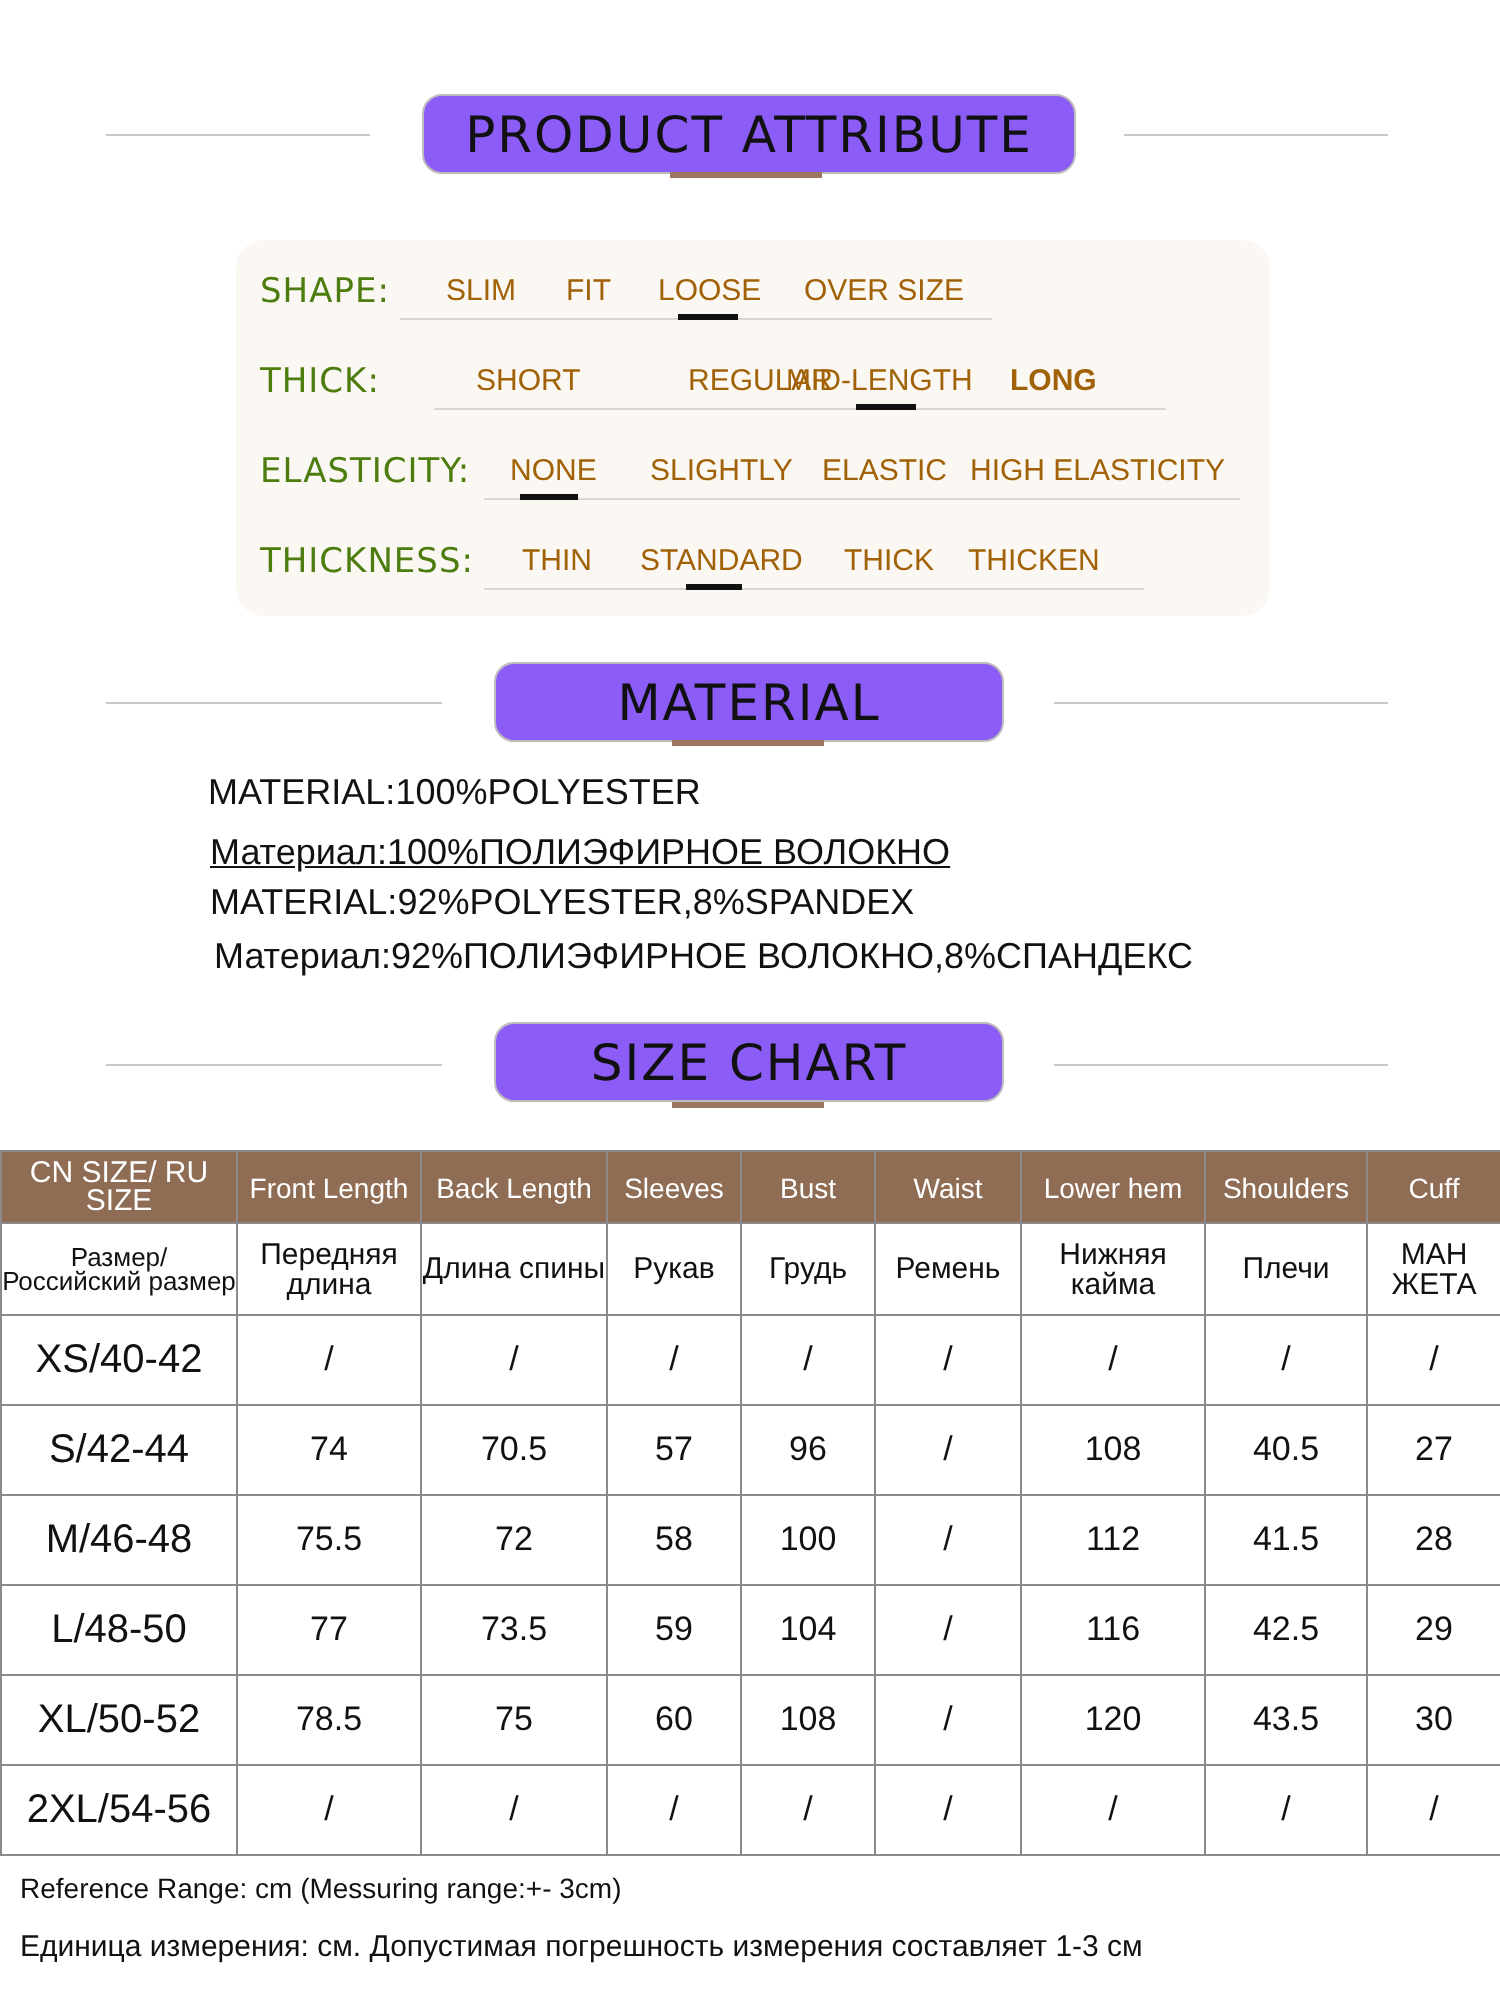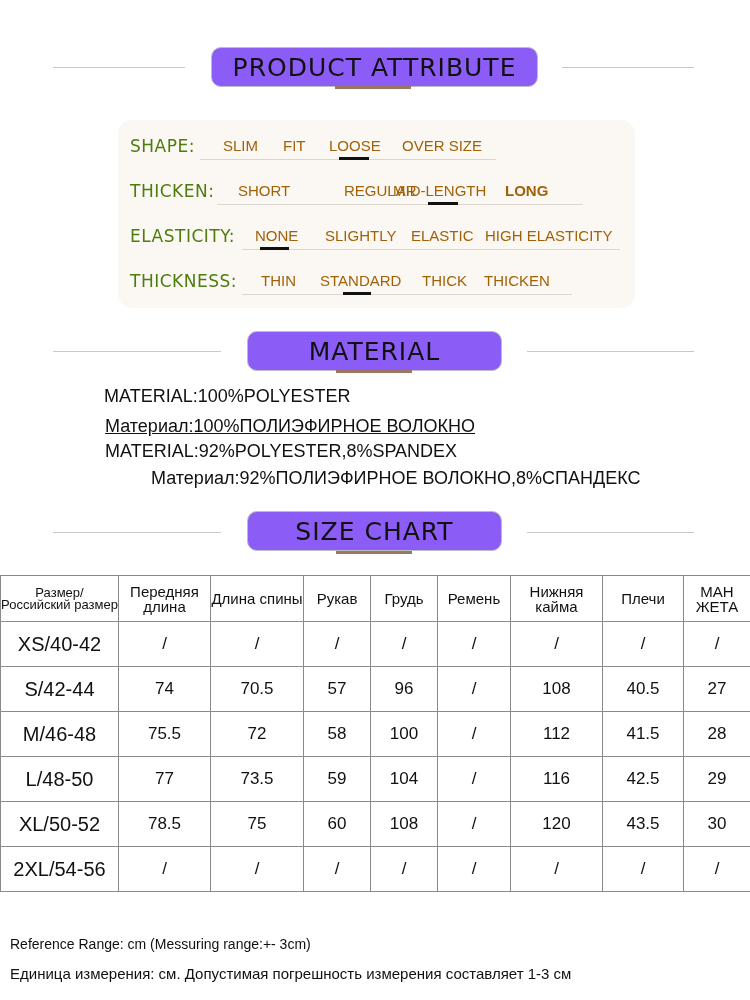--- a/index.html
+++ b/index.html
@@ -47,21 +47,21 @@
   <div class="attr-row" style="top:10px;width:380px;">
     <span class="attr-label">SHAPE:</span>
     <div class="attr-line" style="left:70px;width:296px;"></div>
     <span class="attr-opt" style="left:93px;">SLIM</span>
     <span class="attr-opt" style="left:153px;">FIT</span>
     <span class="attr-opt" style="left:199px;"><span>LOOSE</span><span class="mark" style="left:10px;width:30px;"></span></span>
     <span class="attr-opt" style="left:272px;margin-top:26px;">OVER SIZE</span>
   </div>
 
   <div class="attr-row" style="top:55px;width:480px;">
-    <span class="attr-label">THICKEN:</span>
+    <span class="attr-label">THICK:</span>
     <div class="attr-line" style="left:87px;width:366px;"></div>
     <span class="attr-opt" style="left:108px;">SHORT</span>
     <span class="attr-opt" style="left:178px;margin-left:36px;">REGULAR</span>
     <span class="attr-opt" style="left:263px;"><span>MID-LENGTH</span><span class="mark" style="left:35px;width:30px;"></span></span>
     <span class="attr-opt" style="left:375px;font-weight:bold;">LONG</span>
   </div>
 
   <div class="attr-row" style="top:100px;width:500px;">
     <span class="attr-label">ELASTICITY:</span>
     <div class="attr-line" style="left:112px;width:378px;"></div>
@@ -90,21 +90,21 @@
 
 <div class="mat-line" style="top:386px;left:104px;">
   <span>MATERIAL:</span><span>100%POLYESTER</span>
 </div>
 <div class="mat-line" style="top:416px;left:105px;text-decoration:underline;">
   <span>Материал:</span><span>100%ПОЛИЭФИРНОЕ ВОЛОКНО</span>
 </div>
 <div class="mat-line" style="top:441px;left:105px;">
   <span>MATERIAL:</span><span>92%POLYESTER,8%SPANDEX</span>
 </div>
-<div class="mat-line" style="top:468px;left:107px;margin-left:44px;">
+<div class="mat-line" style="top:468px;left:107px;">
   <span>Материал:</span><span>92%ПОЛИЭФИРНОЕ ВОЛОКНО,8%СПАНДЕКС</span>
 </div>
 
 <div class="section-head" style="top:511px;">
   <div class="rule" style="left:53px;width:168px;top:21px;"></div>
   <div class="pill" style="left:247px;width:255px;">SIZE CHART</div>
   <div class="accent" style="left:336px;width:76px;top:40px;"></div>
   <div class="rule" style="left:527px;width:167px;top:21px;"></div>
 </div>
 
@@ -114,20 +114,31 @@
       <col style="width:92px">
       <col style="width:93px">
       <col style="width:67px">
     <col style="width:67px">
       <col style="width:73px">
       <col style="width:92px">
       <col style="width:81px">
       <col style="width:67px">
   </colgroup>
   <tbody>
+      <tr>
+    <th class="first">CN SIZE/ RU SIZE</th>
+    <th>Front Length</th>
+    <th>Back Length</th>
+    <th>Sleeves</th>
+    <th>Bust</th>
+    <th>Waist</th>
+    <th>Lower hem</th>
+    <th>Shoulders</th>
+    <th>Cuff</th>
+  </tr>
   <tr class="ru">
     <td class="first">Размер/ Российский размер</td>
     <td>Передняя длина</td>
     <td>Длина спины</td>
     <td>Рукав</td>
     <td>Грудь</td>
     <td>Ремень</td>
     <td>Нижняя кайма</td>
     <td>Плечи</td>
     <td>МАН ЖЕТА</td>

